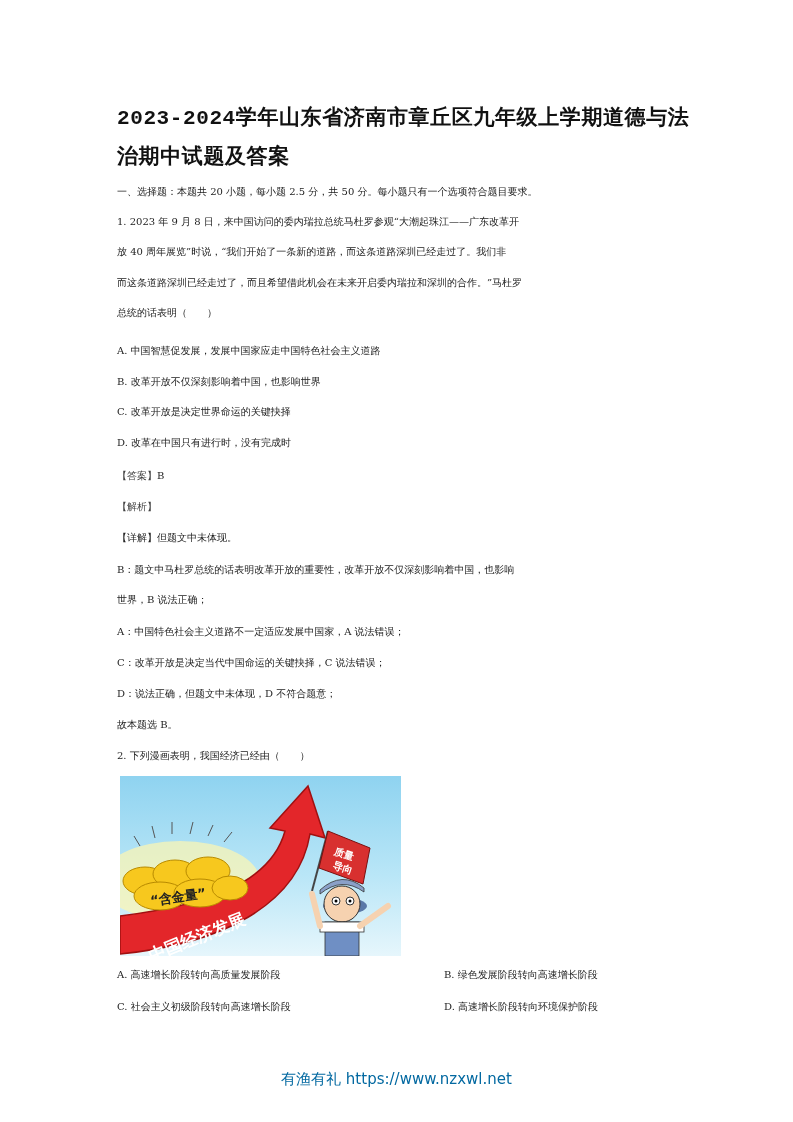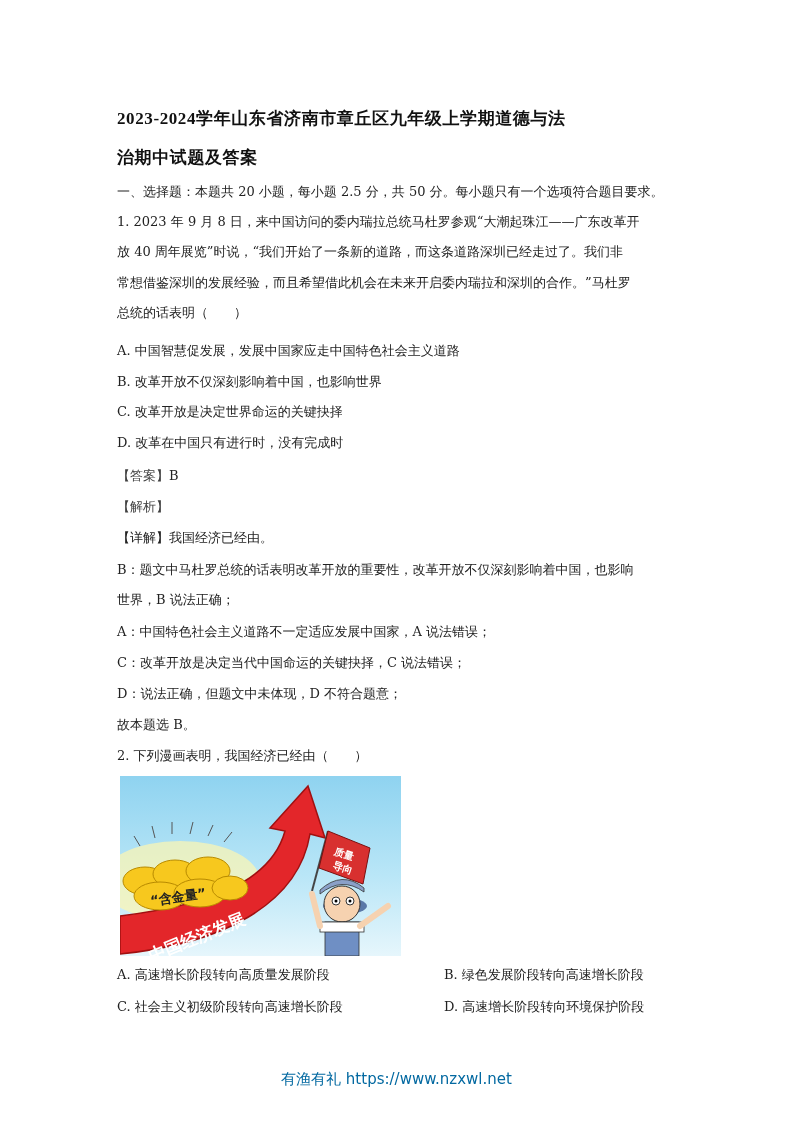--- a/index.html
+++ b/index.html
@@ -1,21 +1,21 @@
 <!DOCTYPE html>
 <html><head>
 <meta charset="utf-8">
 <style>
   html, body { margin: 0; padding: 0; background: #ffffff; }
   body { width: 793px; height: 1122px; position: relative; overflow: hidden;
          font-family: "DejaVu Serif", "Liberation Serif", serif; color: #1a1a1a; }
   .page { position: absolute; left: 0; top: 0; width: 793px; height: 1122px; }
-  .title { position: absolute; left: 117px; font-weight: bold; font-size: 17px; line-height: 24px;
-           font-family: Liberation Serif, serif; color: #111; letter-spacing: 0.6px; white-space: nowrap; }
-  .line { position: absolute; left: 117px; font-size: 13px; line-height: 18px; white-space: nowrap; color: #222; }
+  .title { position: absolute; left: 117px; font-weight: bold; font-size: 21px; line-height: 24px;
+           font-family: Liberation Mono, monospace; color: #111; letter-spacing: 0.6px; white-space: nowrap; }
+  .line { position: absolute; left: 117px; font-size: 10px; line-height: 18px; white-space: nowrap; color: #222; }
   .blue { color: #404040; }
   .figure { position: absolute; left: 120px; top: 776px; width: 281px; height: 180px; overflow: hidden;
             background: linear-gradient(180deg, #8fd3f0 0%, #b9e6f7 55%, #e6f6fc 100%); }
   .figure svg { display: block; }
   .opt-right { left: 444px; }
   .footer { position: absolute; top: 1070px; left: 0; width: 793px; text-align: center; font-size: 15px; color: #0369a1;
             font-family: "DejaVu Sans", "Liberation Sans", sans-serif; }
 </style>
 </head>
 <body>
@@ -23,34 +23,34 @@
 <div class="page">
 
   <div class="title" style="top:107px;">2023-2024学年山东省济南市章丘区九年级上学期道德与法</div>
   <div class="title" style="top:146px;">治期中试题及答案</div>
 
   <div class="line" style="top:183px;">一、选择题：本题共 20 小题，每小题 2.5 分，共 50 分。每小题只有一个选项符合题目要求。</div>
 
   <div>
     <div class="line" style="top:213px;">1. 2023 年 9 月 8 日，来中国访问的委内瑞拉总统马杜罗参观“大潮起珠江——广东改革开</div>
     <div class="line" style="top:243px;">放 40 周年展览”时说，“我们开始了一条新的道路，而这条道路深圳已经走过了。我们非</div>
-    <div class="line" style="top:274px;">常想借鉴深圳的发展经验，而且希望借此机会在未来开启委内瑞拉和深圳的合作。”马杜罗</div>
+    <div class="line" style="top:274px;">而这条道路深圳已经走过了，而且希望借此机会在未来开启委内瑞拉和深圳的合作。”马杜罗</div>
     <div class="line" style="top:304px;">总统的话表明（　　）</div>
 
     <div class="line" style="top:342px;">A. 中国智慧促发展，发展中国家应走中国特色社会主义道路</div>
     <div class="line" style="top:373px;">B. 改革开放不仅深刻影响着中国，也影响世界</div>
     <div class="line" style="top:403px;text-align:center;">C. 改革开放是决定世界命运的关键抉择</div>
     <div class="line" style="top:434px;">D. 改革在中国只有进行时，没有完成时</div>
 
     <div class="line" style="top:467px;">
       <span class="blue">【答案】</span><span>B</span>
     </div>
     <div class="line blue" style="top:498px;">【解析】</div>
 
-    <div class="line" style="top:529px;">【详解】我国经济已经由。</div>
+    <div class="line" style="top:529px;">【详解】但题文中未体现。</div>
     <div class="line" style="top:561px;">B：题文中马杜罗总统的话表明改革开放的重要性，改革开放不仅深刻影响着中国，也影响</div>
     <div class="line" style="top:591px;">世界，B 说法正确；</div>
     <div class="line" style="top:623px;">A：中国特色社会主义道路不一定适应发展中国家，A 说法错误；</div>
     <div class="line" style="top:654px;">C：改革开放是决定当代中国命运的关键抉择，C 说法错误；</div>
     <div class="line" style="top:685px;">D：说法正确，但题文中未体现，D 不符合题意；</div>
     <div class="line" style="top:716px;">故本题选 B。</div>
   </div>
 
   <div>
     <div class="line" style="top:747px;">2. 下列漫画表明，我国经济已经由（　　）</div>

